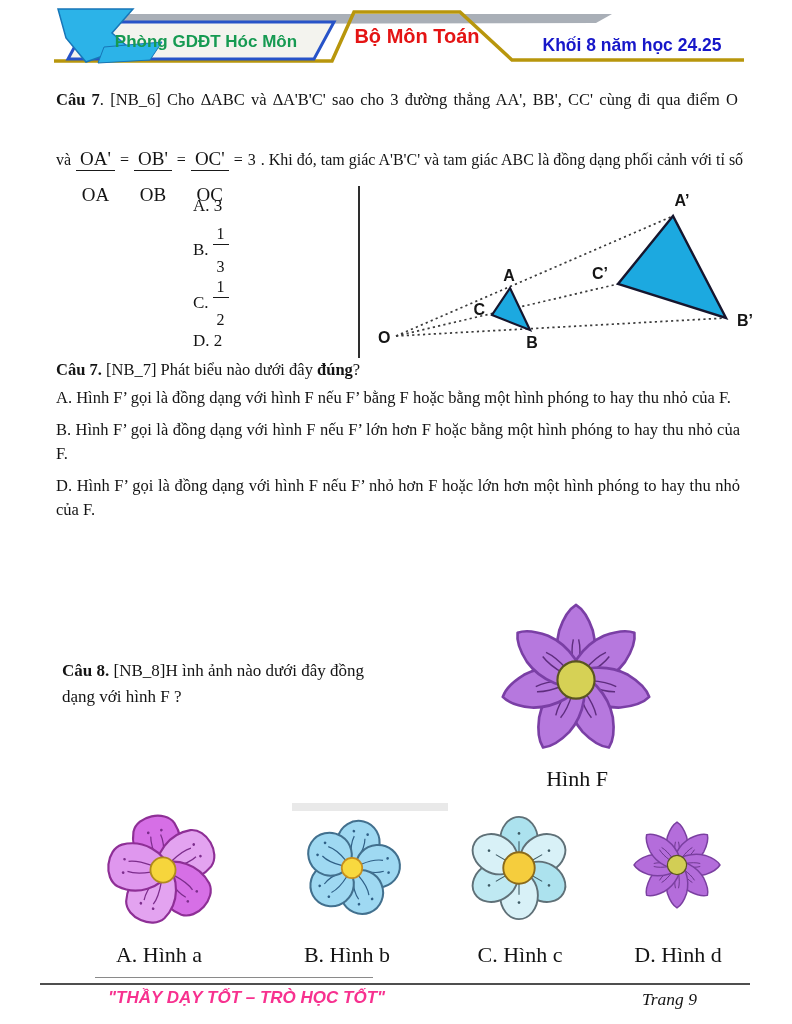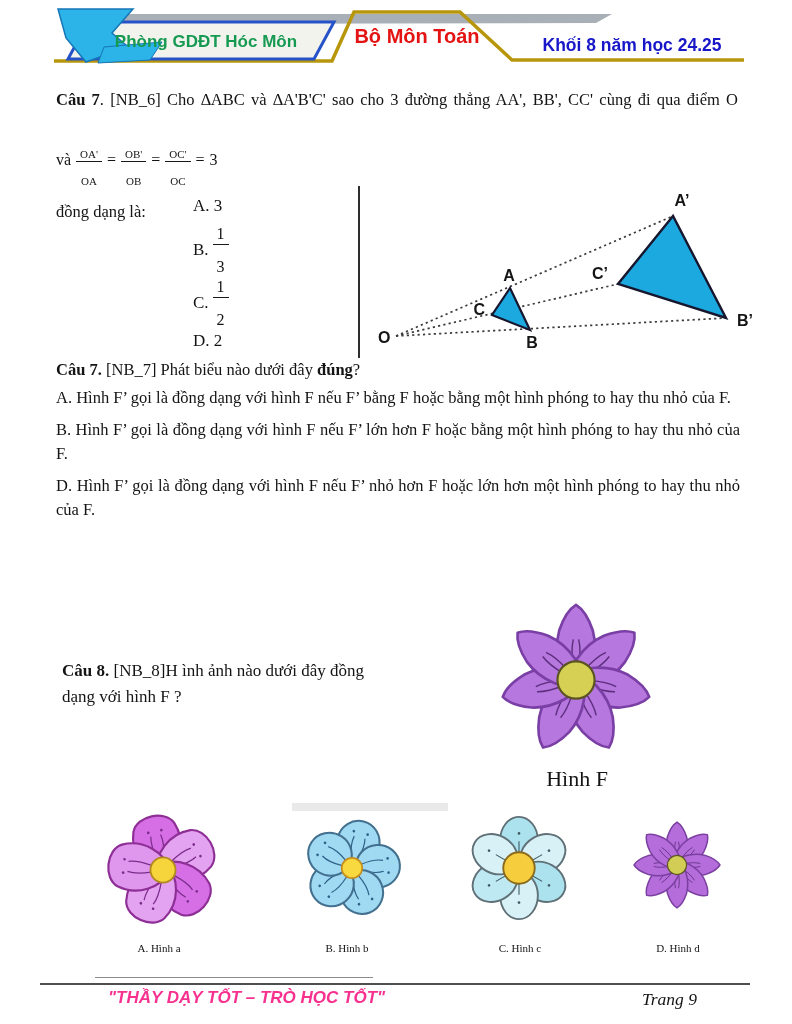--- a/index.html
+++ b/index.html
@@ -5,34 +5,34 @@
   html,body{margin:0;padding:0;}
   .page{position:relative;width:792px;height:1024px;background:#fff;overflow:hidden;
         font-family:"Liberation Serif","DejaVu Serif",serif;color:#141414;border-radius:27px;}
   .abs{position:absolute;}
   .b{font-weight:bold;}
   
   .q6{left:56px;top:88px;width:682px;font-size:16.5px;line-height:24px;}
   .q6-line1{text-align:justify;text-align-last:justify;}
   .q6-line2{display:flex;align-items:flex-start;white-space:nowrap;height:52px;font-size:16px;margin-top:36px;}
   .q6-line2 .gap{margin:0 5px;}
-  .frac{display:inline-block;text-align:center;line-height:1.12;font-size:11px;margin:0 5px;vertical-align:middle;}
+  .frac{display:inline-block;text-align:center;line-height:1.12;font-size:19px;margin:0 5px;vertical-align:middle;}
   .frac .num{display:block;border-bottom:1.4px solid #191919;padding:0 4px 1px;}
   .frac .den{display:block;padding-top:13px;}
   .ans{position:absolute;left:193px;font-size:17px;line-height:22px;display:flex;align-items:center;}
   .ans .frac{font-size:16px;margin-left:4px;}
   .divider{left:358px;top:186px;width:2px;height:172px;background:#2e2e2e;}
   
   .q7{left:56px;top:358px;width:684px;font-size:16.5px;line-height:24px;}
   .q7 p{margin:0 0 8px 0;text-align:justify;}
   .q7-title{margin-bottom:4px !important;}
   
   .q8{left:62px;top:658px;width:336px;font-size:17px;line-height:26px;}
   .fig-label{font-size:22px;transform:translateX(-50%);}
-  .opt-label{font-size:11px;transform:translateX(-50%);white-space:nowrap;text-align:right;}
+  .opt-label{font-size:22px;transform:translateX(-50%);white-space:nowrap;text-align:right;}
   .gray-strip{background:#e9e9e9;}
   
   .footer-line-thin{left:95px;top:977px;width:278px;height:1px;background:#8a8a8a;}
   .footer-line{left:40px;top:983px;width:710px;height:2px;background:#4f4f4f;}
   .slogan{left:108px;top:988px;font-size:17px;font-style:italic;font-weight:bold;
           font-family:"Liberation Sans","DejaVu Sans",sans-serif;}
   .pagenum{left:642px;top:989px;font-size:17.5px;font-style:italic;}
   .diagram-label{font-family:"Liberation Sans","DejaVu Sans",sans-serif;font-weight:bold;font-size:16px;fill:#151515;}
   .hdr-text{font-weight:bold;font-family:"Liberation Sans","DejaVu Sans",sans-serif;}
 </style>
@@ -91,22 +91,22 @@
         <span class="num">OB'</span>
         <span class="den">OB</span>
       </span>
       <span>=</span>
       <span class="frac">
         <span class="num">OC'</span>
         <span class="den">OC</span>
       </span>
       <span>=</span>
       <span class="gap">3</span>
+      <span>. Khi đó, tam giác A'B'C' và tam giác ABC là đồng dạng phối cảnh với tỉ số</span>
     </div>
-    <div>đồng dạng là:</div>
   </div>
 
   <div class="ans" style="top:195px">
     <span>A.</span>&nbsp;<span>3</span>
   </div>
   <div class="ans" style="top:225px">
     <span>B.</span>
     <span class="frac">
       <span class="num">1</span>
       <span class="den">3</span>

